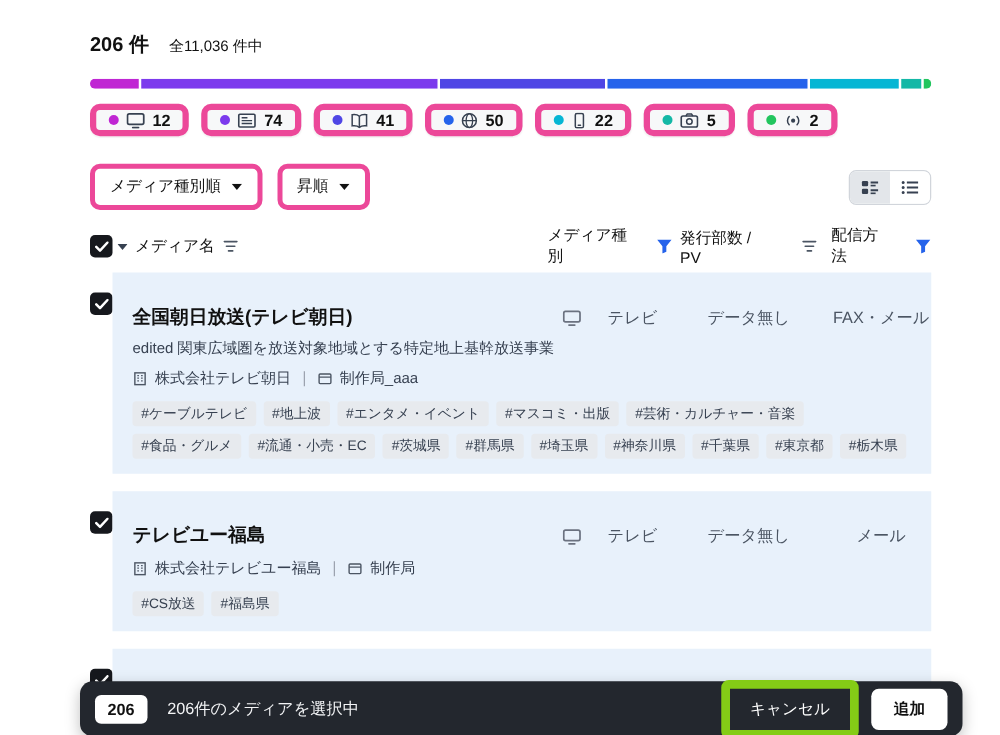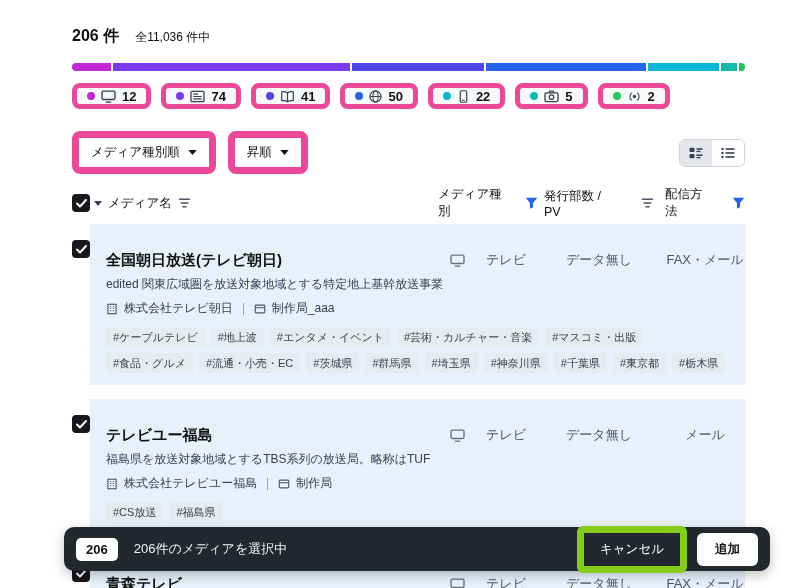--- a/index.html
+++ b/index.html
@@ -20,21 +20,21 @@
 
   .chips { display:flex; gap:10px; margin-top:12px; }
   .chip { display:flex; align-items:center; gap:6px; border:5px solid #ec4899; background:#f7f8f9;
           border-radius:8px; padding:0 10px; height:26px; cursor:pointer;
           box-shadow:0 1px 1px rgba(0,0,0,0.05); }
   .dot { width:8px; height:8px; border-radius:50%; flex:none; }
   .chip-icon { display:flex; align-items:center; color:#374151; }
   .cnt { font-size:13px; font-weight:bold; color:#111; }
 
   .controls { display:flex; align-items:center; margin-top:22px; }
-  .sort-btn { display:flex; align-items:center; gap:8px; border:7px solid #ec4899; background:#fff;
+  .sort-btn { display:flex; align-items:center; gap:8px; border:4px solid #ec4899; background:#fff;
               border-radius:8px; padding:6px 12px; font-size:12.5px; color:#111; margin-right:12px;
               cursor:pointer; font-family:inherit; }
   .view-toggle { margin-left:auto; display:flex; border:1px solid #d1d5db; border-radius:6px; overflow:hidden; }
   .view-btn { width:32px; height:26px; display:flex; align-items:center; justify-content:center;
               background:#fff; border:none; cursor:pointer; }
   .view-btn.active { background:#e3e6ea; }
 
   .table-header { display:flex; align-items:center; margin-top:16px; height:26px; }
   .checkbox { width:18px; height:18px; background:#16181d; border-radius:4px; flex:none;
               display:flex; align-items:center; justify-content:center; cursor:pointer; }
@@ -58,21 +58,21 @@
   .card .col { font-size:13px; color:#4b5563; }
   .type-icon { display:flex; align-items:center; color:#6b7280; }
   .desc { font-size:12px; color:#374151; margin-top:8px; min-height:15px; line-height:15px; }
   .company { display:flex; align-items:center; gap:6px; font-size:12px; color:#374151; margin-top:8px; min-height:16px; }
   .ico { display:flex; align-items:center; color:#4b5563; }
   .vsep { width:1px; height:12px; background:#9ca3af; margin:0 4px; }
   .tags { display:flex; flex-wrap:wrap; gap:6px; margin-top:10px; padding-right:16px; }
   .tag { background:#e7eaee; border-radius:3px; padding:3px 7px; font-size:11px; color:#374151;
          line-height:14px; white-space:nowrap; }
 
-  .toast { position:absolute; left:64px; top:527px; width:706px; height:44px; z-index:5;
+  .toast { position:absolute; left:64px; top:545px; width:706px; height:44px; z-index:5;
            background:var(--toast-bg,#23272e); border-radius:10px; display:flex; align-items:center;
            padding:0 12px; box-shadow:0 4px 12px rgba(0,0,0,0.25); }
   .toast-badge { background:#fff; border-radius:5px; padding:4px 10px; font-size:13px; font-weight:bold; color:#111; }
   .toast-msg { color:#f3f4f6; font-size:13px; margin-left:16px; }
   .toast-cancel { margin-left:auto; background:transparent; border:7px solid #84cc16; color:#fff;
                   border-radius:6px; padding:8px 16px; font-size:12.5px; cursor:pointer; font-family:inherit; }
   .toast-add { background:#fff; color:#111; border:none; border-radius:6px; padding:8px 18px;
                font-size:12.5px; font-weight:bold; margin-left:10px; cursor:pointer; font-family:inherit; }
 </style>
 </head>
@@ -306,22 +306,22 @@
                 <rect x="1.5" y="2.5" width="11" height="9" rx="1" fill="none" stroke="currentColor" stroke-width="1.3"></rect>
                 <path d="M1.5 5.5h11" stroke="currentColor" stroke-width="1.2"></path>
               </svg>
             </span>
         <span>制作局_aaa</span>
       </div>
       <div class="tags">
             <span class="tag">#ケーブルテレビ</span>
             <span class="tag">#地上波</span>
             <span class="tag">#エンタメ・イベント</span>
+            <span class="tag">#マスコミ・出版</span>
             <span class="tag">#芸術・カルチャー・音楽</span>
-            <span class="tag">#マスコミ・出版</span>
             <span class="tag">#食品・グルメ</span>
             <span class="tag">#流通・小売・EC</span>
             <span class="tag">#茨城県</span>
             <span class="tag">#群馬県</span>
             <span class="tag">#埼玉県</span>
             <span class="tag">#神奈川県</span>
             <span class="tag">#千葉県</span>
             <span class="tag">#東京都</span>
             <span class="tag">#栃木県</span>
           </div>
@@ -346,21 +346,20 @@
               </span>
           <span>テレビ</span>
         </div>
         <div class="col circ">
           <span>データ無し</span>
         </div>
         <div class="col delivery">
           <span>メール</span>
         </div>
       </div>
-      <div class="desc">福島県を放送対象地域とするTBS系列の放送局。略称はTUF</div>
       <div class="company">
         <span class="ico">
               <svg viewBox="0 0 14 14" width="12" height="12">
                 <rect x="2.2" y="1.5" width="9.6" height="11" fill="none" stroke="currentColor" stroke-width="1.3"></rect>
                 <path d="M4.5 4h1.5M8 4h1.5M4.5 6.5h1.5M8 6.5h1.5M4.5 9h1.5M8 9h1.5" stroke="currentColor" stroke-width="1.2"></path>
               </svg>
             </span>
         <span>株式会社テレビユー福島</span>
         <span class="vsep"></span>
         <span class="ico">

